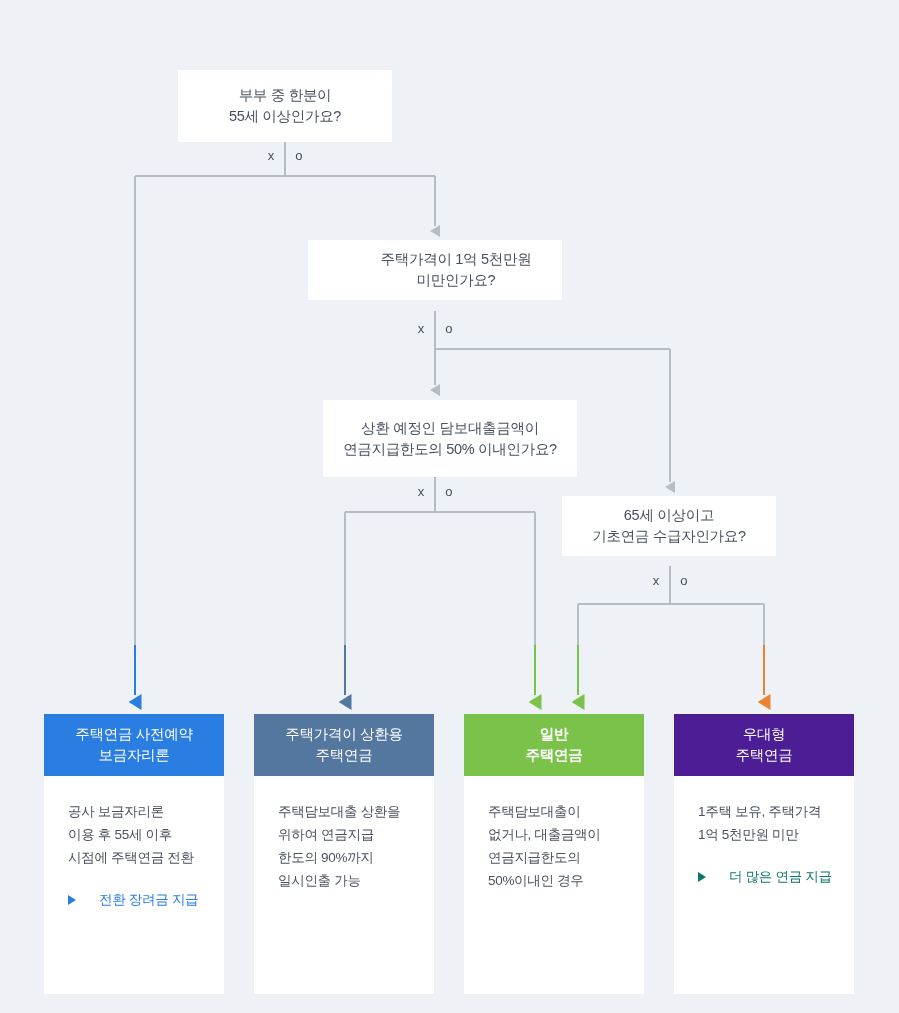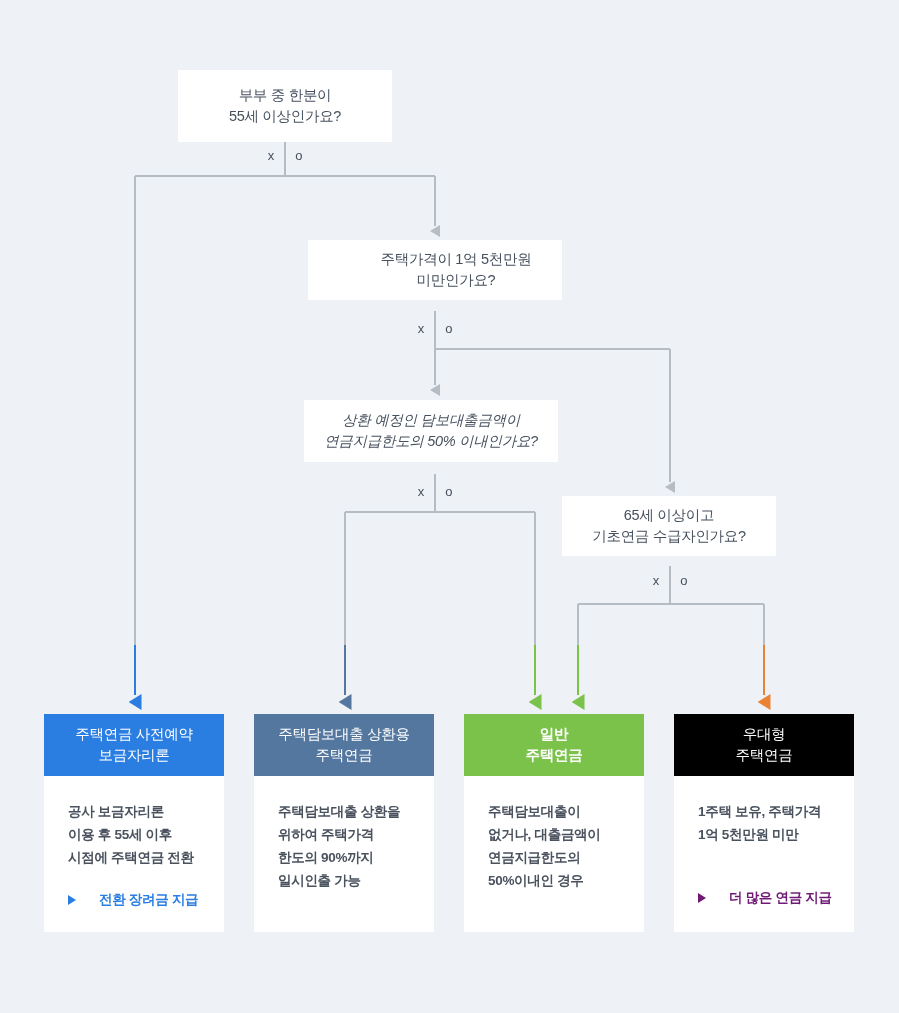--- a/index.html
+++ b/index.html
@@ -74,29 +74,28 @@
     align-items: center;
     justify-content: center;
     color: #ffffff;
     font-size: 14.5px;
     line-height: 21px;
     letter-spacing: -0.3px;
     text-align: center;
   }
   .card-body {
     background: #ffffff;
-    height: 156px;
+    height: 218px;
     box-sizing: border-box;
     padding: 24px 0 0 24px;
     color: #4a525e;
     font-size: 13.5px;
     line-height: 23px;
     letter-spacing: -0.3px;
     text-align: left;
-    font-weight: bold;
   }
   .card-body .bline { white-space: nowrap; }
   .card-note {
     margin-top: 19px;
     font-size: 13.5px;
     white-space: nowrap;
     display: flex;
     align-items: center;
     gap: 23px;
   }
@@ -187,21 +186,21 @@
 
   <div class="qnode" style="left:308px; top:240px; width:254px; height:60px;padding-left:42px;">
     <div class="qline">주택가격이 1억 5천만원</div>
     <div class="qline">미만인가요?</div>
   </div>
   <div class="branchlabels" style="left:407px; top:319px; height:18px;">
     <div class="bl">x</div>
     <div class="bl">o</div>
   </div>
 
-  <div class="qnode" style="left:304px; top:400px; width:254px; height:62px;font-style:italic;">
+  <div class="qnode" style="left:323px; top:400px; width:254px; height:77px;">
     <div class="qline">상환 예정인 담보대출금액이</div>
     <div class="qline">연금지급한도의 50% 이내인가요?</div>
   </div>
   <div class="branchlabels" style="left:407px; top:482px; height:18px;">
     <div class="bl">x</div>
     <div class="bl">o</div>
   </div>
 
   <div class="qnode" style="left:562px; top:496px; width:214px; height:60px;">
     <div class="qline">65세 이상이고</div>
@@ -223,52 +222,52 @@
       <div class="bline">시점에 주택연금 전환</div>
       <div class="card-note" style="color:#2a7de1;">
         <span class="tri"></span>
         <span>전환 장려금 지급</span>
       </div>
     </div>
   </div>
 
   <div class="card" style="left:254px; top:714px;">
     <div class="card-head" style="background:#54779f;">
-      <div>주택담보대출 상환용</div>
+      <div>주택가격이 상환용</div>
       <div>주택연금</div>
     </div>
     <div class="card-body">
       <div class="bline">주택담보대출 상환을</div>
-      <div class="bline">위하여 주택가격</div>
+      <div class="bline">위하여 연금지급</div>
       <div class="bline">한도의 90%까지</div>
       <div class="bline">일시인출 가능</div>
     </div>
   </div>
 
   <div class="card" style="left:464px; top:714px;">
     <div class="card-head" style="background:#7ac24a;font-weight:bold;">
       <div>일반</div>
       <div>주택연금</div>
     </div>
     <div class="card-body">
       <div class="bline">주택담보대출이</div>
       <div class="bline">없거나, 대출금액이</div>
       <div class="bline">연금지급한도의</div>
       <div class="bline">50%이내인 경우</div>
     </div>
   </div>
 
   <div class="card" style="left:674px; top:714px;">
-    <div class="card-head" style="background:#000000;">
+    <div class="card-head" style="background:#4c1d95;">
       <div>우대형</div>
       <div>주택연금</div>
     </div>
     <div class="card-body">
       <div class="bline">1주택 보유, 주택가격</div>
       <div class="bline">1억 5천만원 미만</div>
-      <div class="card-note" style="color:#701a75; margin-top:40px;">
+      <div class="card-note" style="color:#0f766e; margin-top:19px;">
         <span class="tri"></span>
         <span>더 많은 연금 지급</span>
       </div>
     </div>
   </div>
 
 </div>
 
 </body></html>

